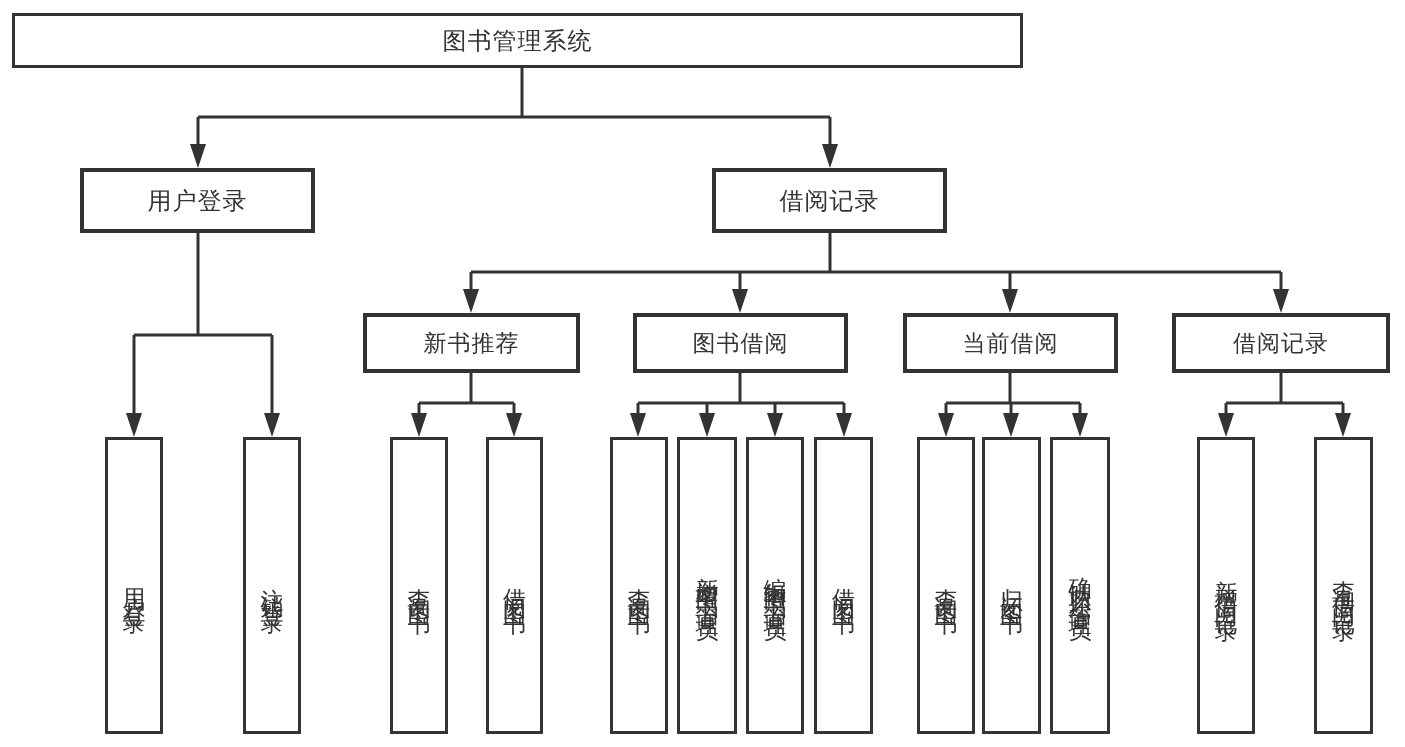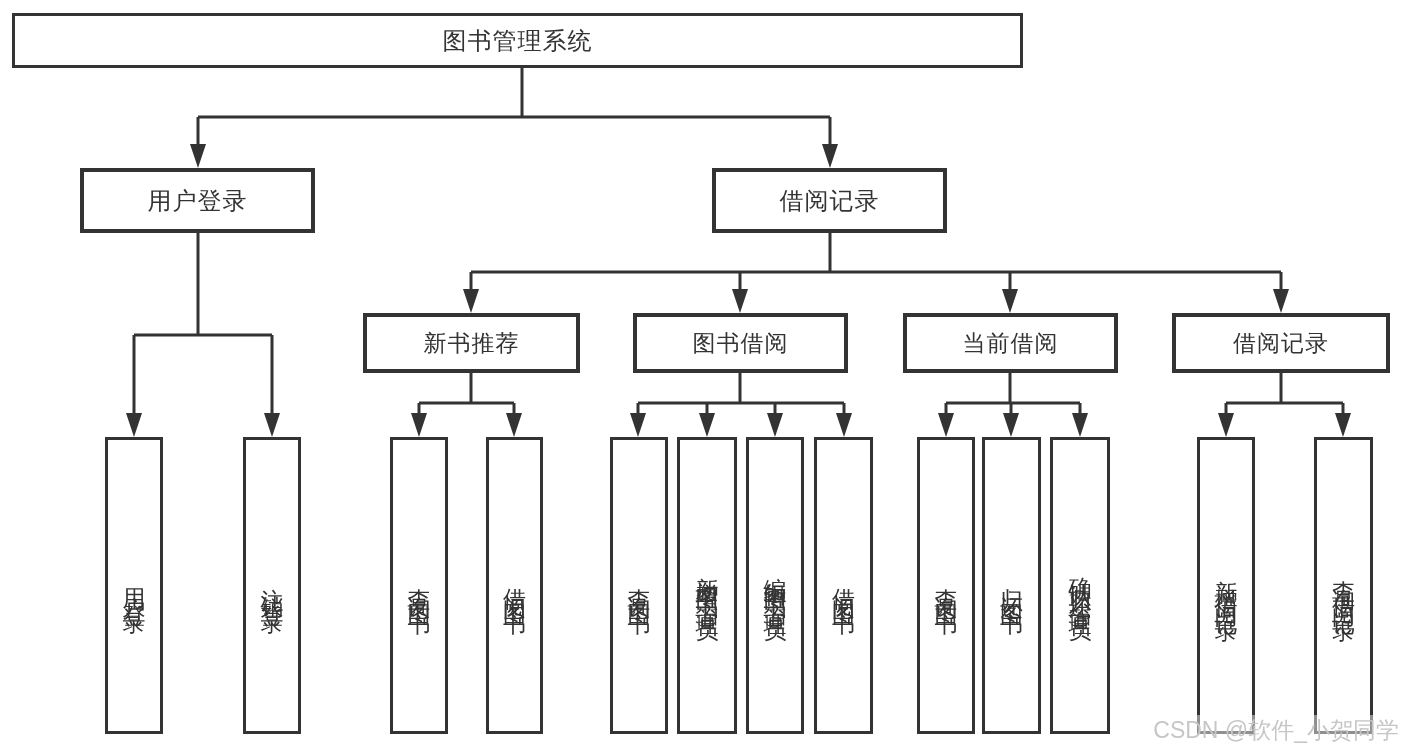--- a/index.html
+++ b/index.html
@@ -181,15 +181,14 @@
     <span class="lbl" style="letter-spacing:6px">确认归还（管理员）</span>
   </div>
 
   <div class="box v" style="left:1197px;top:437px;width:58px;height:297px">
     <span class="lbl">新增借阅记录</span>
   </div>
   <div class="box v" style="left:1314px;top:437px;width:59px;height:297px">
     <span class="lbl">查询借阅记录</span>
   </div>
 
-  <div class="watermark">CSDN @软件_小贺同学</div>
 
 </div>
 
 </body></html>

